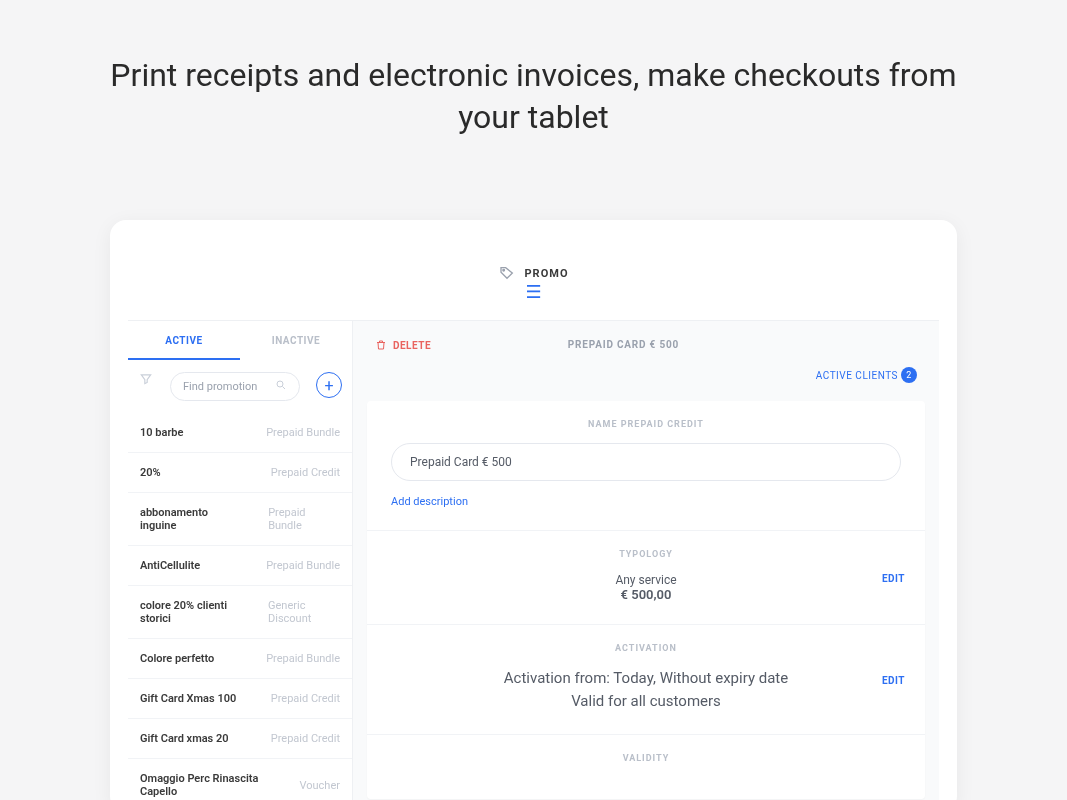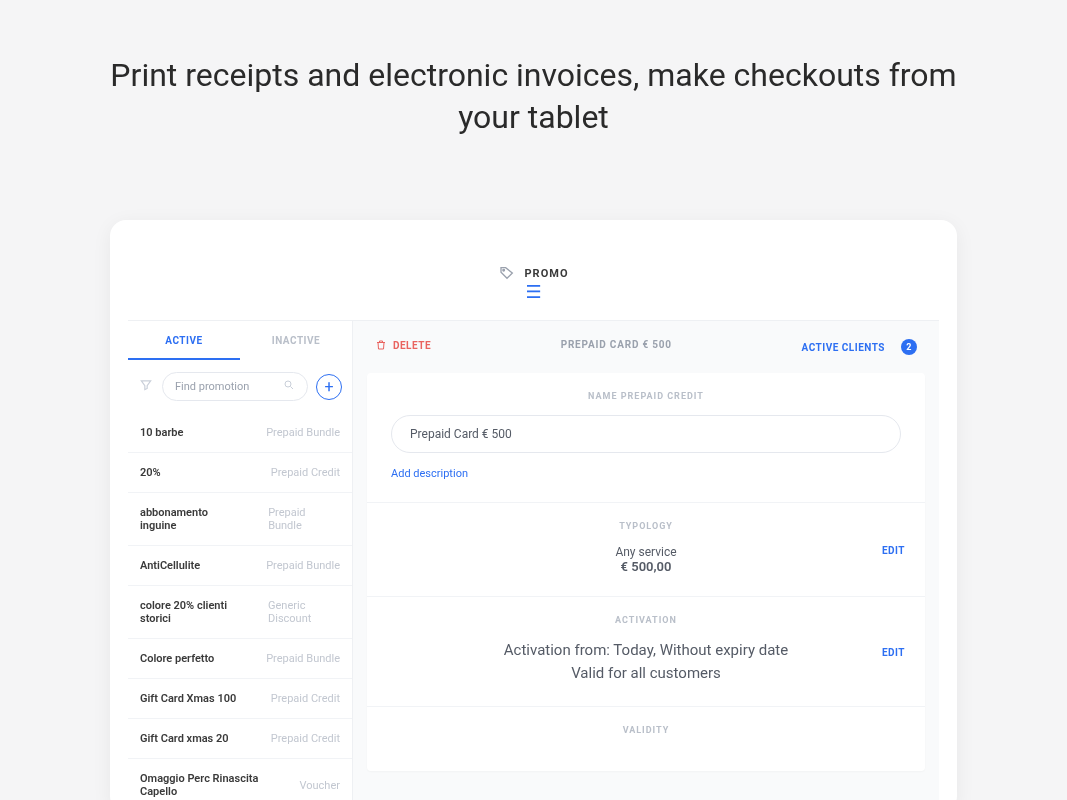--- a/index.html
+++ b/index.html
@@ -50,22 +50,21 @@
     font-weight: 700;
     letter-spacing: 0.5px;
     padding: 14px 0 12px;
     color: #b9bfc9;
     border-bottom: 2px solid transparent;
     cursor: pointer;
   }
   .tab.active { color: #2d6ff2; border-bottom-color: #2d6ff2; }
   .search-row {
     display: flex;
-    align-items: center;
-    gap: 8px;
+    gap: 16px;
     padding: 12px 10px;
   }
   .filter-icon { color: #c9cfd9; font-size: 14px; width: 16px; text-align:center; }
   .search-pill {
     flex: 1;
     border: 1px solid #e5e8ee;
     border-radius: 20px;
     padding: 6px 12px;
     display: flex;
     align-items: center;
@@ -95,21 +94,21 @@
   .promo-type { font-size: 11px; color: #c2c7d0; margin-left: 24px; }
   .main { flex: 1; background: #f9fafb; }
   .main-header {
     display: flex;
     justify-content: space-between;
     align-items: flex-start;
     padding: 18px 22px;
   }
   .delete-link { display:flex; align-items:center; gap:6px; color:#e9635f; font-size:10px; font-weight:700; letter-spacing:0.5px; cursor:pointer; }
   .main-title { font-size: 10px; font-weight: 700; letter-spacing: 0.8px; color: #9aa1ad; }
-  .active-clients { display:flex; align-items:center; gap:16px; color:#2d6ff2; font-size:10px; font-weight:700; letter-spacing:0.5px; cursor:pointer; }
+  .active-clients { display:flex; align-items:center; gap:3px; color:#2d6ff2; font-size:10px; font-weight:400; letter-spacing:0.5px; cursor:pointer;margin-top:28px; }
   .badge-count {
     background:#2d6ff2; color:#fff; border-radius:50%;
     width:16px; height:16px; display:flex; align-items:center; justify-content:center;
     font-size:9px;
   }
   .card {
     background: #fff;
     margin: 0 14px;
     border-radius: 4px;
     box-shadow: 0 1px 2px rgba(0,0,0,0.03);

